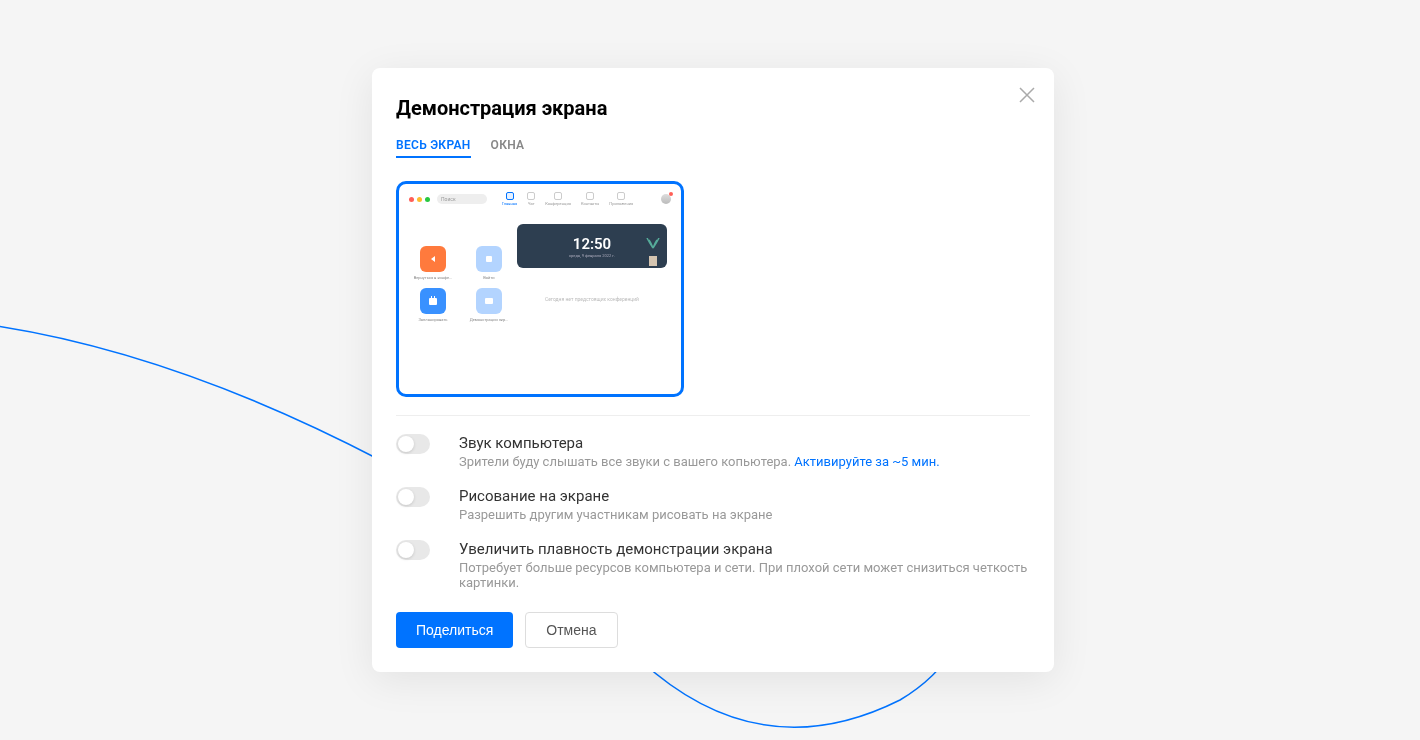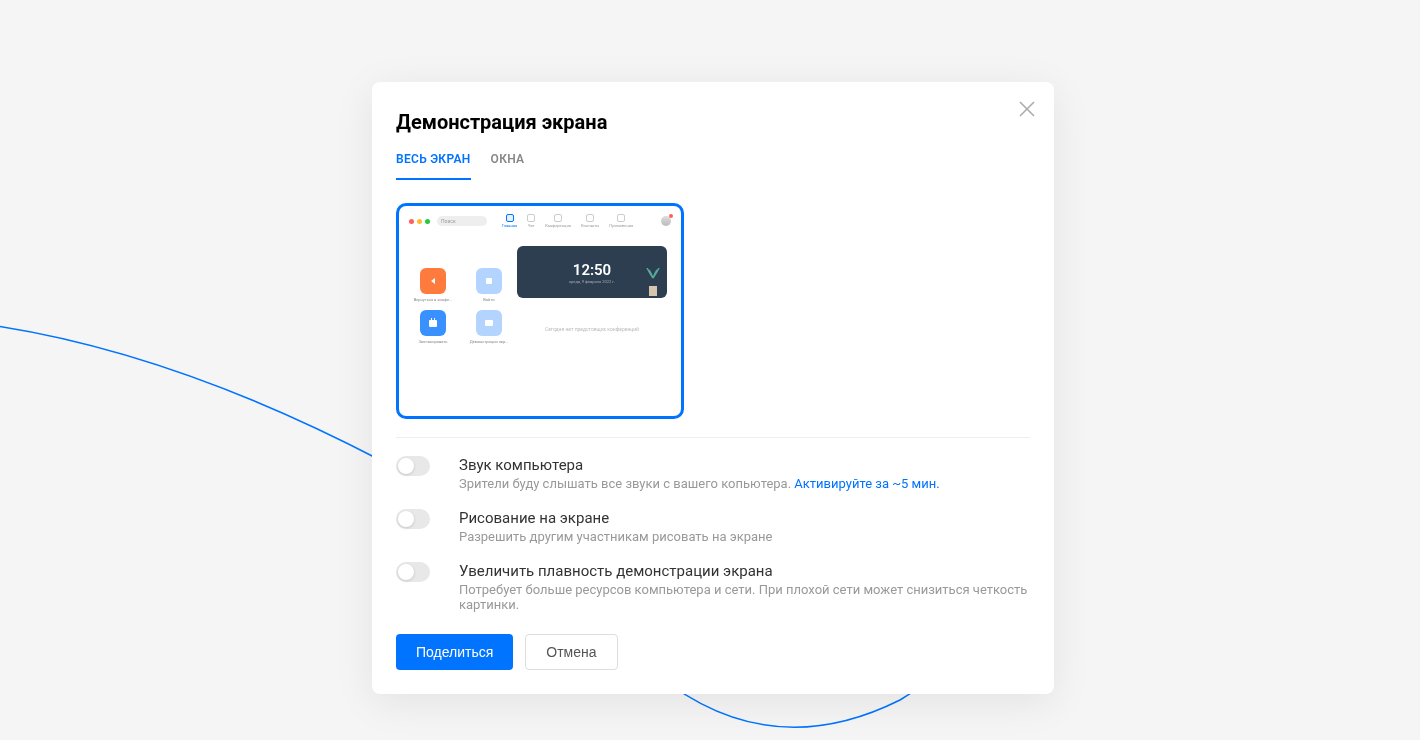--- a/index.html
+++ b/index.html
@@ -14,21 +14,21 @@
     .bg-curve {
       position: absolute;
       width: 1420px;
       height: 740px;
       pointer-events: none;
       z-index: 0;
     }
     .modal {
       position: absolute;
       left: 372px;
-      top: 82px;
+      top: 68px;
       width: 682px;
       background: #fff;
       border-radius: 8px;
       box-shadow: 0 8px 40px rgba(0,0,0,0.08);
       padding: 28px 24px 24px;
       z-index: 10;
     }
     .close-btn {
       position: absolute;
       top: 18px;
@@ -48,21 +48,21 @@
       display: flex;
       gap: 20px;
       border-bottom: 1px solid transparent;
       margin-bottom: 22px;
     }
     .tab {
       font-size: 12px;
       font-weight: 600;
       letter-spacing: 0.3px;
       color: #888;
-      padding-bottom: 12px;
+      padding-bottom: 4px;
       cursor: pointer;
       border-bottom: 2px solid transparent;
     }
     .tab.active {
       color: #0073ff;
       border-bottom-color: #0073ff;
     }
     .preview-container {
       border: 3px solid #0073ff;
       border-radius: 10px;
@@ -173,21 +173,21 @@
       color: #888;
       text-align: center;
       width: 40px;
     }
     .preview-right {
       flex: 1;
     }
     .preview-clock {
       background: #2d3e50;
       border-radius: 6px;
-      height: 52px;
+      height: 44px;
       position: relative;
       display: flex;
       flex-direction: column;
       align-items: center;
       justify-content: center;
       margin-top: 8px;
     }
     .preview-clock-time {
       color: #fff;
       font-size: 15px;

